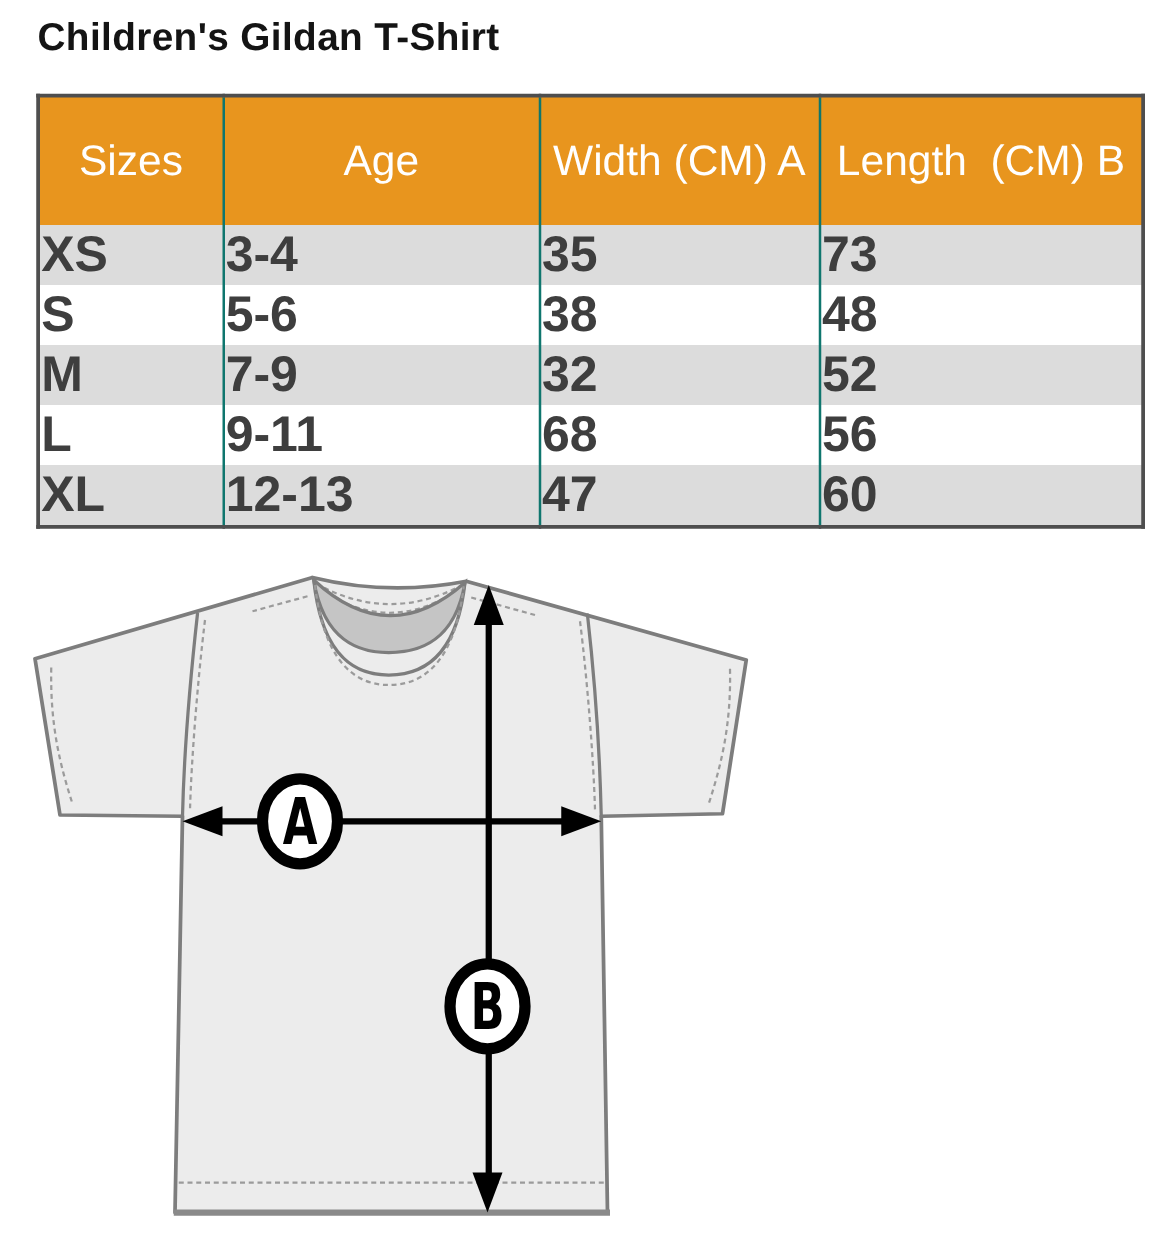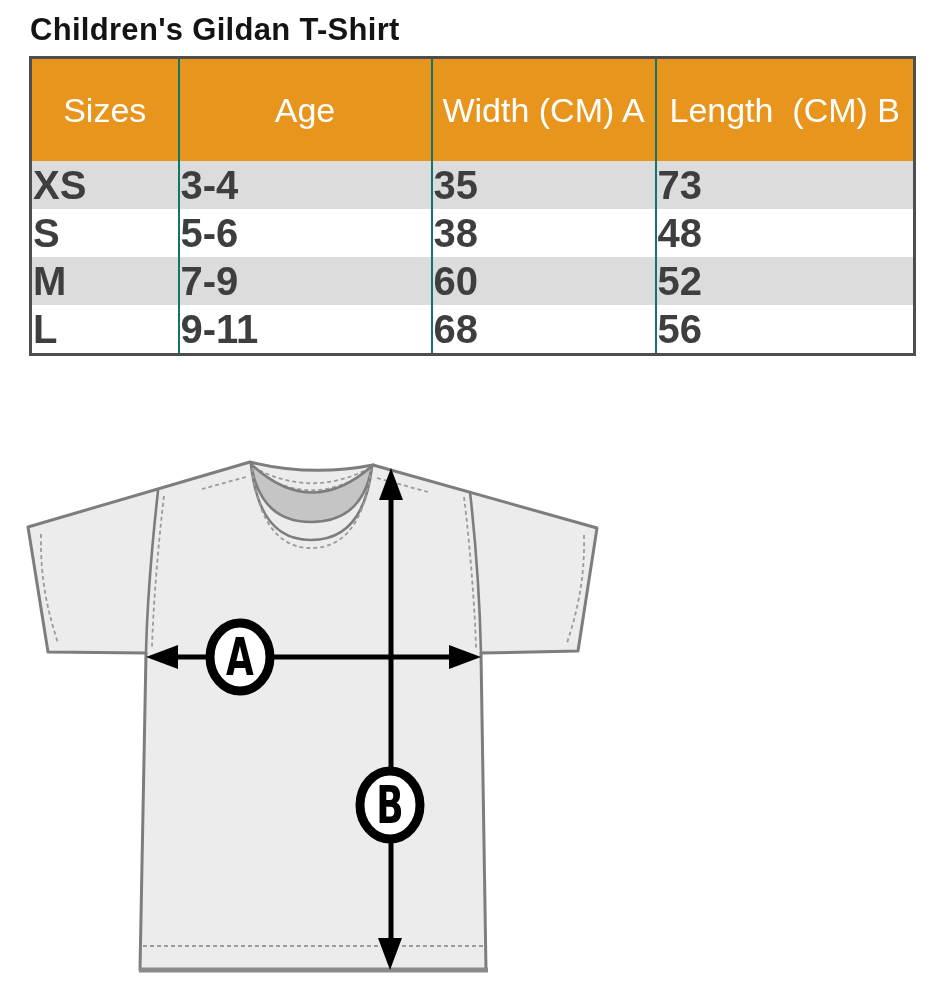--- a/index.html
+++ b/index.html
@@ -5,21 +5,21 @@
   html,body{margin:0;padding:0;}
   body{
     width:940px;height:1007px;background:#ffffff;position:relative;overflow:hidden;
     font-family:"Liberation Sans",sans-serif;
   }
   .page-title{
     position:absolute;left:30px;top:12px;
     font-size:31px;font-weight:bold;color:#141414;letter-spacing:.3px;text-align:right;
   }
   table.size-table{
-    position:absolute;left:29px;top:56px;width:884px;
+    position:absolute;left:29px;top:75px;width:884px;
     border-collapse:collapse;table-layout:fixed;
     border:3px solid #4e4e4e;
   }
   table.size-table th{
     height:100px;background:var(--header-bg,#E8951E);color:var(--header-text,#fff);
     font-size:34px;font-weight:normal;text-align:center;white-space:pre;
   }
   table.size-table td{
     height:46px;line-height:46px;text-align:left;
     font-size:40px;font-weight:bold;color:var(--cell-text,#3E3E3E);
@@ -69,28 +69,34 @@
     </tr>
     <tr>
       <td>S</td>
       <td>5-6</td>
       <td>38</td>
       <td>48</td>
     </tr>
     <tr>
       <td>M</td>
       <td>7-9</td>
-      <td>60</td>
+      <td>32</td>
       <td>52</td>
     </tr>
     <tr>
       <td>L</td>
       <td>9-11</td>
       <td>68</td>
       <td>56</td>
+    </tr>
+    <tr>
+      <td>XL</td>
+      <td>12-13</td>
+      <td>47</td>
+      <td>60</td>
     </tr>
   </tbody>
 </table>
 
 <svg class="shirt-diagram" viewBox="0 0 940 1007" aria-hidden="true">
 
   <path class="shirt-body" d="M250,462 Q311,477 373,465 L597,528 L578,651 L481,653 L486,970 L140,970 L146,653 L48,652 L28,527 Z"></path>
 
   <line class="hem" x1="139" y1="970" x2="488" y2="970"></line>
 

